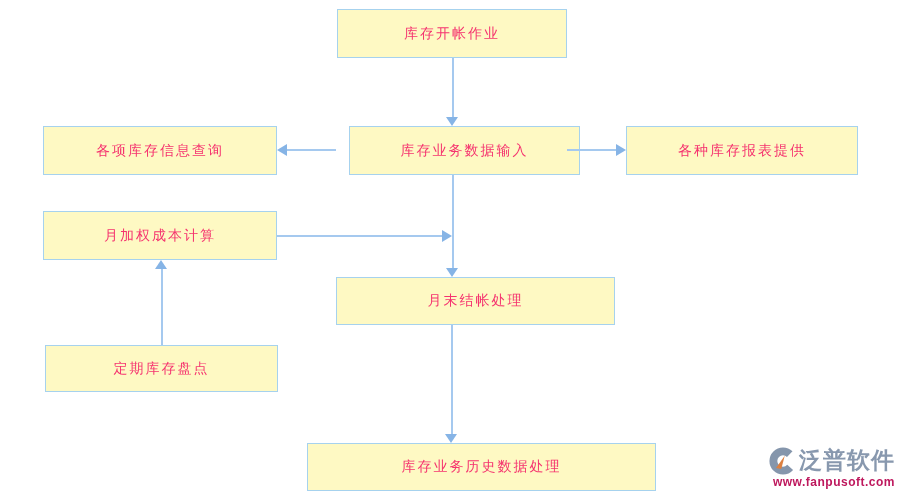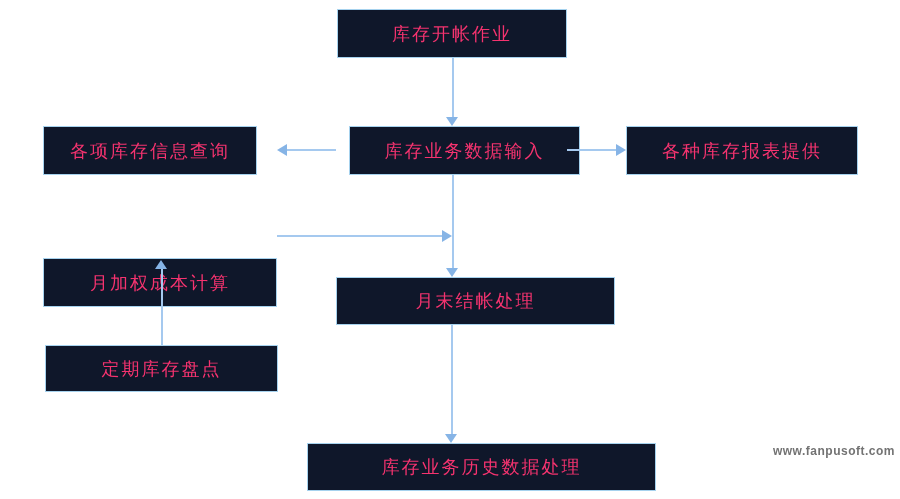--- a/index.html
+++ b/index.html
@@ -12,23 +12,23 @@
     position: relative;
     width: 900px;
     height: 499px;
     background: #ffffff;
     overflow: hidden;
   }
   .node {
     position: absolute;
     box-sizing: border-box;
     border: 1px solid #a6d2ee;
-    background: #0f172a;
+    background: #fef9c3;
     color: #f5336f;
-    font-size: 18px;
+    font-size: 14px;
     letter-spacing: 2px;
     display: flex;
     align-items: center;
     justify-content: center;
     white-space: nowrap;
   }
   .hline {
     position: absolute;
     height: 2px;
     background: #a5c9ef;
@@ -59,23 +59,23 @@
     border-right: 10px solid #86b4e6;
   }
   .head.right {
     border-top: 6px solid transparent;
     border-bottom: 6px solid transparent;
     border-left: 10px solid #86b4e6;
   }
   
   #n-opening   { left: 337px; top: 9px;   width: 230px; height: 49px; }
   #n-input     { left: 336px; top: 126px; width: 231px; height: 49px; margin-left: 13px; }
-  #n-query     { left: 43px;  top: 126px; width: 214px; height: 49px; }
+  #n-query     { left: 43px;  top: 126px; width: 234px; height: 49px; }
   #n-report    { left: 626px; top: 126px; width: 232px; height: 49px; }
-  #n-cost      { left: 43px;  top: 211px; width: 234px; height: 49px; margin-top: 47px; }
+  #n-cost      { left: 43px;  top: 211px; width: 234px; height: 49px; }
   #n-monthend  { left: 336px; top: 277px; width: 279px; height: 48px; }
   #n-stocktake { left: 45px;  top: 345px; width: 233px; height: 47px; text-align: center; }
   #n-history   { left: 307px; top: 443px; width: 349px; height: 48px; }
   
   .logo {
     position: absolute;
     left: 753px;
     top: 445px;
     width: 142px;
   }
@@ -87,21 +87,21 @@
   }
   .brand-name {
     color: #8898ae;
     font-size: 23px;
     font-weight: bold;
     letter-spacing: 1px;
     white-space: nowrap;
   }
   .brand-url {
     text-align: right;
-    color: #737373;
+    color: #be185d;
     font-size: 12px;
     font-weight: bold;
     letter-spacing: 0.5px;
     margin-top: -1px;
     white-space: nowrap;
   }
 </style>
 </head>
 <body>
 
@@ -147,16 +147,23 @@
   <div class="vline" style="left:452px; top:175px; height:93px;"></div>
   <div class="head down" style="left:446px; top:268px;"></div>
 
   <div class="vline" style="left:161px; top:269px; height:76px;"></div>
   <div class="head up" style="left:155px; top:260px;"></div>
 
   <div class="vline" style="left:451px; top:325px; height:109px;"></div>
   <div class="head down" style="left:445px; top:434px;"></div>
 
   <div class="logo">
+    <div class="logo-row">
+      <svg width="28" height="28" viewBox="0 0 32 32">
+        <circle cx="16" cy="16" r="11" fill="none" stroke="#8596ac" stroke-width="9" stroke-dasharray="52 17" stroke-dashoffset="-8"></circle>
+        <path d="M8 24 L18 10 L14 25 Z" fill="#dd8040"></path>
+      </svg>
+      <span class="brand-name">泛普软件</span>
+    </div>
     <div class="brand-url">www.fanpusoft.com</div>
   </div>
 
 </div>
 
 </body></html>

